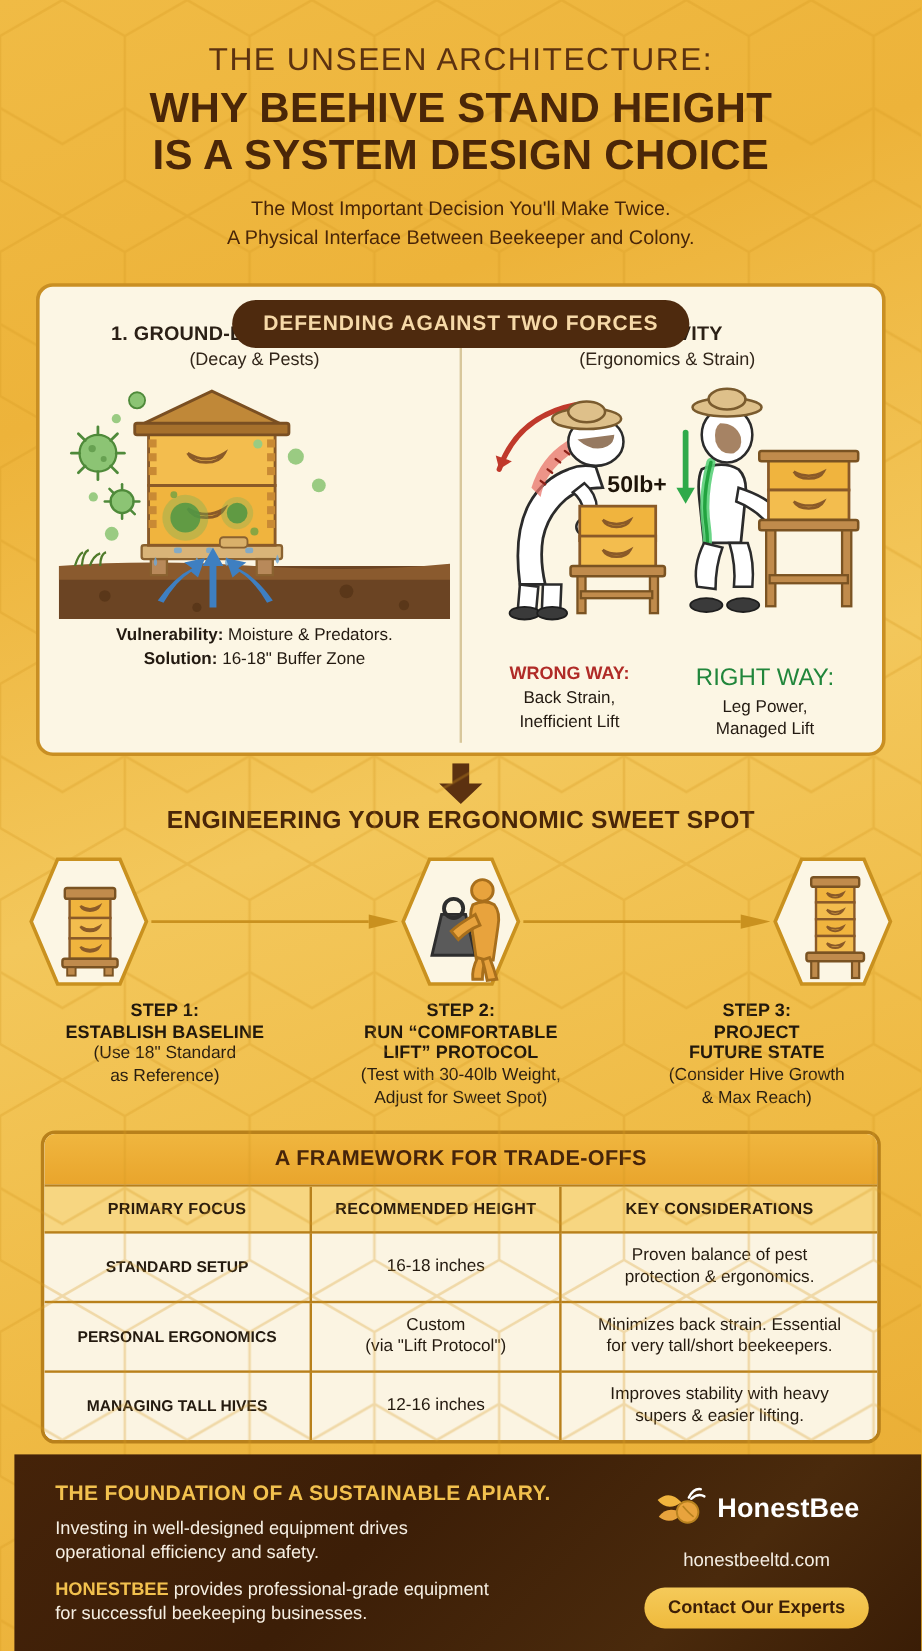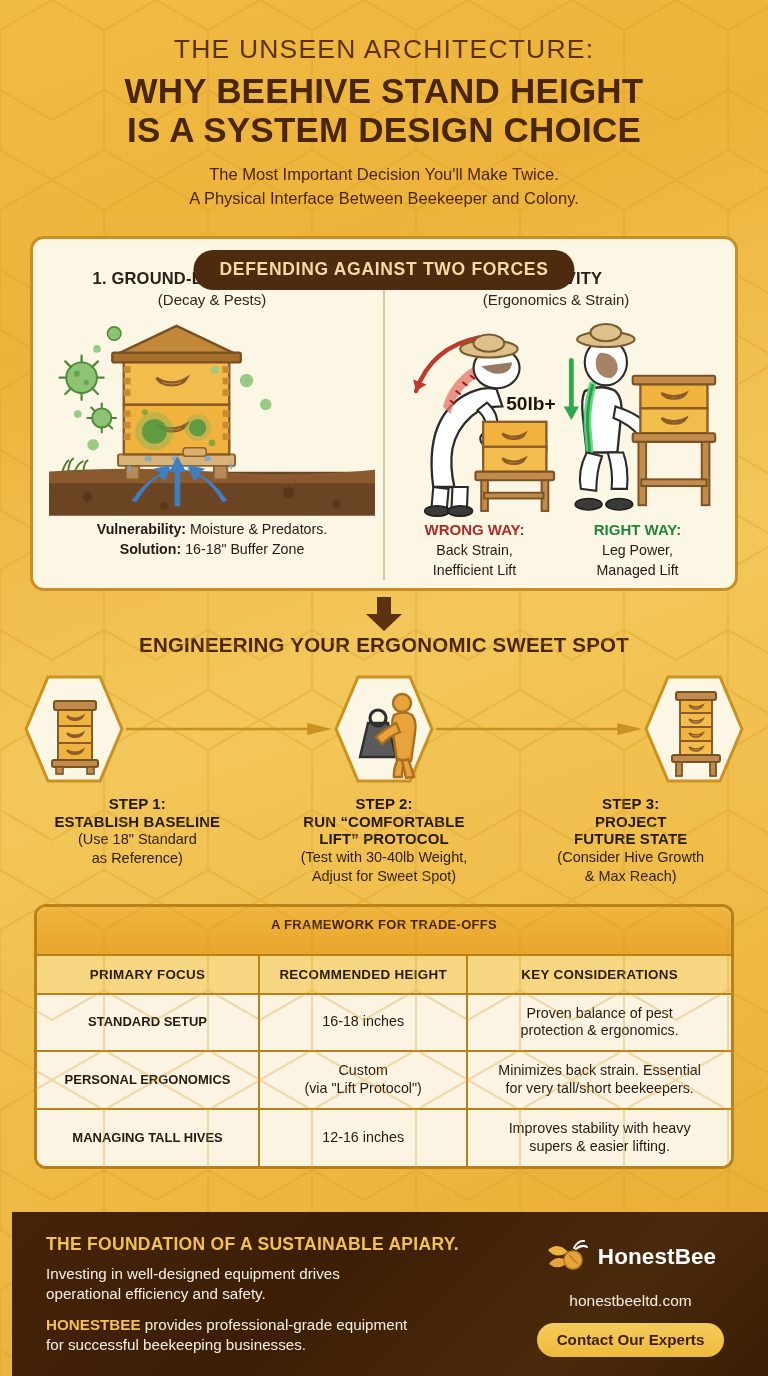--- a/index.html
+++ b/index.html
@@ -65,22 +65,22 @@
   .force-sub {
     text-align: center; font-size: 15px; color: #32261A; margin-top: 3px;
   }
   .force-art { height: 206px; margin-top: 6px; position: relative; }
   .force-art svg { display: block; width: 100%; height: 100%; }
   .force-foot {
     text-align: center; font-size: 14.2px; color: #231A11; line-height: 1.38;
   }
   .force-foot b { font-weight: 700; }
   .ww { color: #B02B27; font-weight: 700; font-size: 15px; }
-  .rw { color: #21863B; font-weight: 700; font-size: 15px; }
-  .split2 { display: flex; }
+  .rw { color: #21863B; font-weight: 400; font-size: 20px; }
+  .split2 { display: flex; margin-top: 32px; }
   .split2 > div { flex: 1; text-align: center; }
 
   
   .down-arrow { text-align: center; margin-top: 6px; height: 34px; }
 
   
   .process-title {
     text-align: center; font-size: 20.5px; font-weight: 700; color: #4A2608;
     letter-spacing: .2px; margin-top: 2px;
   }
@@ -105,22 +105,22 @@
   
   .table-wrap {
     margin: 18px 34px 0 34px;
     border: 3px solid #B8801B;
     border-radius: 12px;
     overflow: hidden;
     background: #FBF4E2;
   }
   .table-title {
     background: linear-gradient(180deg,#F0B63F,#E9A52C);
-    text-align: center; font-size: 13px; font-weight: 700;
-    color: #46240A; padding: 10px 0 22px; letter-spacing: .3px;
+    text-align: center; font-size: 18px; font-weight: 700;
+    color: #46240A; padding: 10px 0 11px; letter-spacing: .3px;
     border-bottom: 2px solid #B8801B;
   }
   table { width: 100%; border-collapse: collapse; }
   th {
     background: #F7D681; color: #2B1C0C; font-size: 13.4px; font-weight: 700;
     padding: 11px 4px; letter-spacing: .3px;
     border-right: 2px solid #B8801B; border-bottom: 2px solid #B8801B;
   }
   th:last-child { border-right: none; }
   td {

